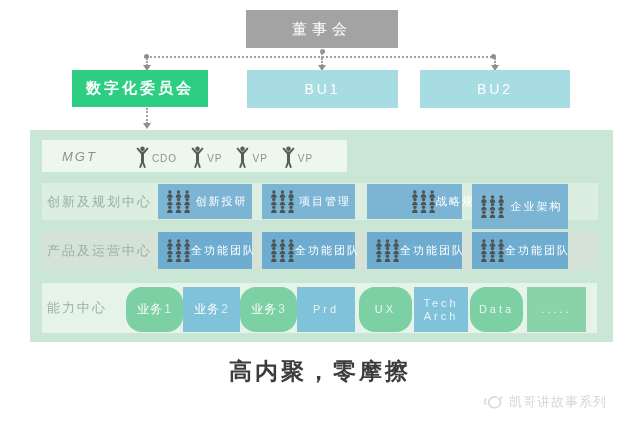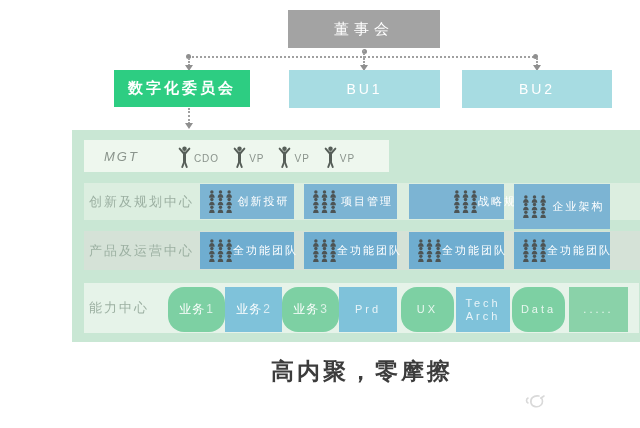--- a/index.html
+++ b/index.html
@@ -1,20 +1,20 @@
 <!DOCTYPE html>
 <html><head>
 <meta charset="utf-8">
 <style>
   html,body{margin:0;padding:0;}
   body{
     width:640px;height:428px;position:relative;background:#ffffff;
     font-family:"Liberation Sans","DejaVu Sans",sans-serif;overflow:hidden;
   }
-  .abs{position:absolute;box-sizing:border-box;margin-left:42px;}
+  .abs{position:absolute;box-sizing:border-box;}
   .cell{display:flex;align-items:center;justify-content:center;}
   
   .board-box{background:#a3a3a3;color:#fff;font-size:15px;letter-spacing:5px;}
   .committee-box{background:#2dcd82;color:#fff;font-size:15px;font-weight:bold;letter-spacing:3px;}
   .bu-box{background:#a7dce2;color:#fff;font-size:14px;letter-spacing:3px;}
   
   .hdot{border-top:2px dotted #a0a0a0;height:0;}
   .vdot{border-left:2px dotted #a0a0a0;width:0;}
   .node-dot{width:5px;height:5px;border-radius:50%;background:#8f8f8f;}
   .arrow-down{width:0;height:0;border-left:4px solid transparent;border-right:4px solid transparent;border-top:6px solid #8f8f8f;}
@@ -293,13 +293,14 @@
 <div class="abs caption" style="left:0;top:356px;">高内聚，零摩擦</div>
 
 <div class="abs watermark" style="left:483px;top:393px;">
   <svg width="22" height="17" viewBox="0 0 22 17" style="margin-right:4px;">
     <g fill="none" stroke="#d9d9d9" stroke-width="1.6" stroke-linecap="round">
       <path d="M3 5 C1 6 1 9 3 10"></path>
       <path d="M14 3 C8 2 5 6 6 10 C7 14 13 15 16 12 C18 10 18 6 16 5"></path>
       <path d="M16 5 L19 3"></path>
     </g>
   </svg>
+  <span>凯哥讲故事系列</span>
 </div>
 
 </body></html>

